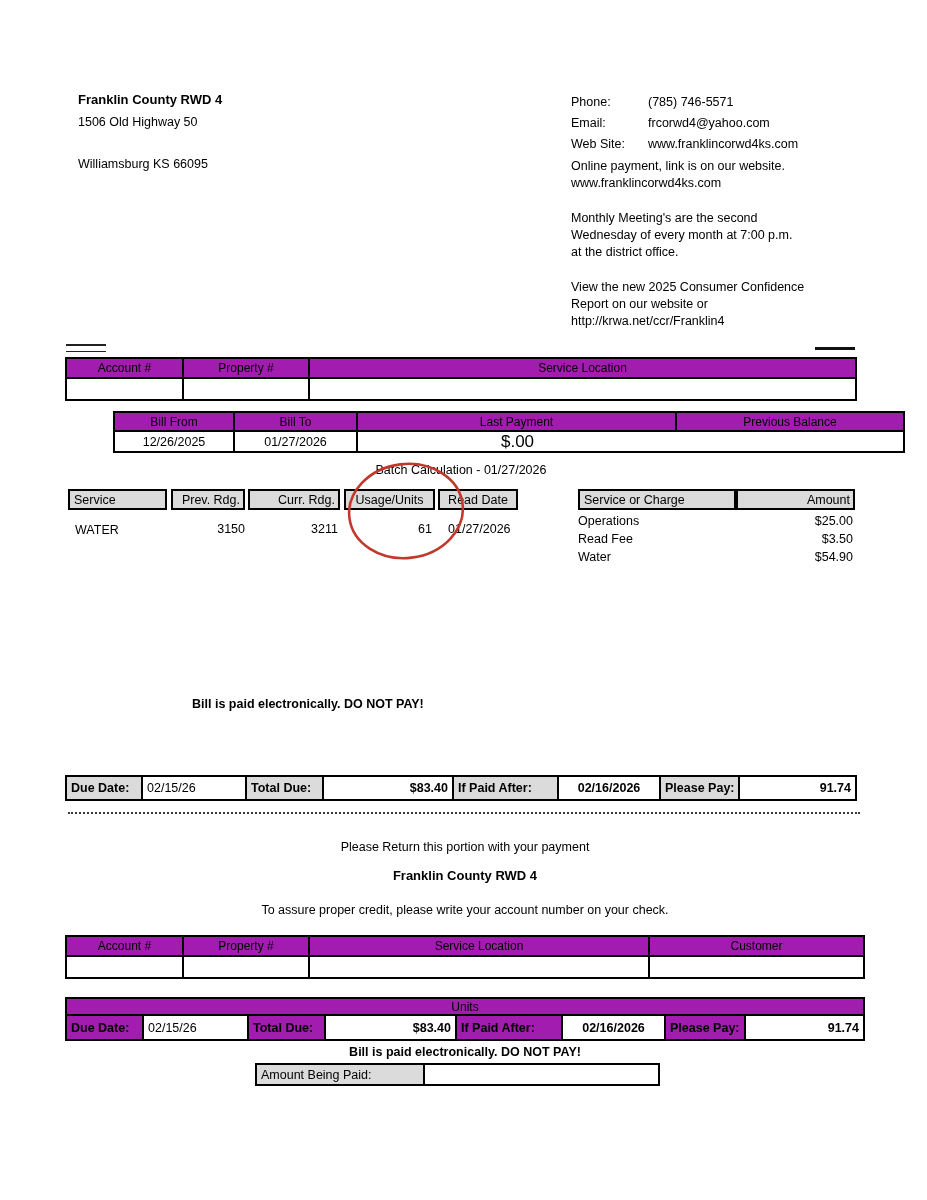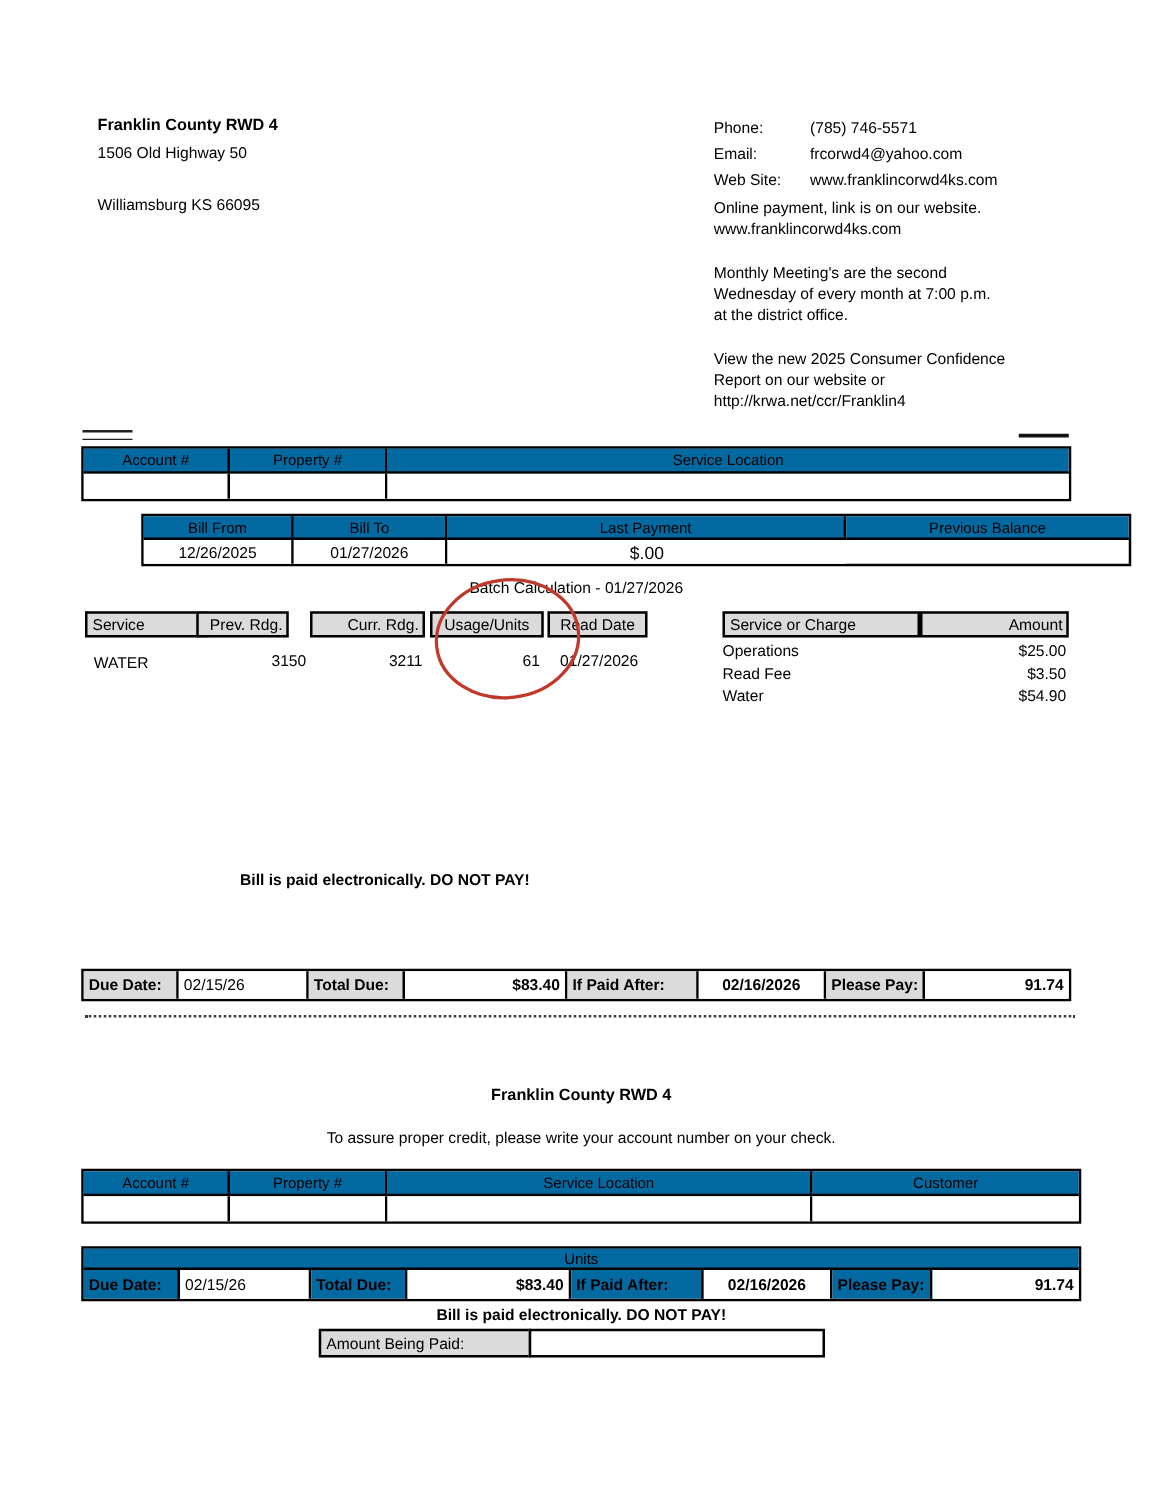--- a/index.html
+++ b/index.html
@@ -6,21 +6,21 @@
   .page{position:relative;width:927px;height:1200px;background:#ffffff;
         font-family:"Liberation Sans","DejaVu Sans",sans-serif;color:#000;overflow:hidden;}
   .t{position:absolute;white-space:nowrap;font-size:12.5px;line-height:15px;}
   .b{font-weight:bold;}
   .ctr{text-align:center;}
   .rt{text-align:right;}
   
   .gt{position:absolute;display:grid;border:2px solid #000;box-sizing:border-box;background:#fff;}
   .gt>div{box-sizing:border-box;display:flex;align-items:center;justify-content:center;
           overflow:hidden;font-size:12px;white-space:nowrap;}
-  .hc{background:#0369a1;border-right:2px solid #000;border-bottom:2px solid #000;}
+  .hc{background:#a21caf;border-right:2px solid #000;border-bottom:2px solid #000;}
   .bc{background:#fff;border-right:2px solid #000;}
   .nr{border-right:none !important;}
   
   .hbox{position:absolute;height:21px;box-sizing:border-box;border:2px solid #000;background:#dbdbdb;
         display:flex;align-items:center;font-size:12.5px;white-space:nowrap;}
   .hl{justify-content:flex-start;padding-left:4px;}
   .hr{justify-content:flex-end;padding-right:3px;}
   .hm{justify-content:center;}
   
   .prow{position:absolute;display:grid;border:2px solid #000;box-sizing:border-box;height:26px;}
@@ -69,27 +69,27 @@
     <div class="bc nr"></div>
   </div>
 
   <div class="gt" style="left:65px;top:411px;width:792px;height:42px;grid-template-columns:120px 123px 319px 1fr;grid-template-rows:19px 1fr;margin-left:48px;">
     <div class="hc">Bill From</div>
     <div class="hc">Bill To</div>
     <div class="hc">Last Payment</div>
     <div class="hc nr">Previous Balance</div>
     <div class="bc" style="font-size:12.5px;">12/26/2025</div>
     <div class="bc" style="font-size:12.5px;">01/27/2026</div>
-    <div class="bc nr" style="font-size:14px;">$.00</div>
+    <div class="bc nr" style="font-size:17px;">$.00</div>
   </div>
 
   <div class="t ctr" style="left:65px;top:463px;width:792px;">Batch Calculation - 01/27/2026</div>
 
   <div class="hbox hl" style="left:68px;top:489px;width:99px;">Service</div>
-  <div class="hbox hr" style="left:157px;top:489px;width:74px;">Prev. Rdg.</div>
+  <div class="hbox hr" style="left:171px;top:489px;width:74px;">Prev. Rdg.</div>
   <div class="hbox hr" style="left:248px;top:489px;width:92px;">Curr. Rdg.</div>
   <div class="hbox hm" style="left:344px;top:489px;width:91px;">Usage/Units</div>
   <div class="hbox hm" style="left:438px;top:489px;width:80px;">Read Date</div>
 
   <div class="t" style="left:75px;top:523px;">WATER</div>
   <div class="t rt" style="left:171px;top:522px;width:74px;">3150</div>
   <div class="t rt" style="left:248px;top:522px;width:90px;">3211</div>
   <div class="t rt" style="left:344px;top:522px;width:88px;">61</div>
   <div class="t" style="left:448px;top:522px;">01/27/2026</div>
 
@@ -115,20 +115,21 @@
     <div class="pl">Total Due:</div>
     <div class="pv pvr">$83.40</div>
     <div class="pl">If Paid After:</div>
     <div class="pv pvc">02/16/2026</div>
     <div class="pl">Please Pay:</div>
     <div class="pv pvr nr">91.74</div>
   </div>
 
   <div class="dotline" style="left:68px;top:812px;width:792px;"></div>
 
+  <div class="t ctr" style="left:65px;top:840px;width:800px;">Please Return this portion with your payment</div>
   <div class="t ctr b" style="left:65px;top:868px;width:800px;font-size:13px;">Franklin County RWD 4</div>
   <div class="t ctr" style="left:65px;top:903px;width:800px;">To assure proper credit, please write your account number on your check.</div>
 
   <div class="gt" style="left:65px;top:935px;width:800px;height:44px;grid-template-columns:117px 126px 340px 1fr;grid-template-rows:20px 1fr;">
     <div class="hc">Account #</div>
     <div class="hc">Property #</div>
     <div class="hc">Service Location</div>
     <div class="hc nr">Customer</div>
     <div class="bc"></div>
     <div class="bc"></div>

